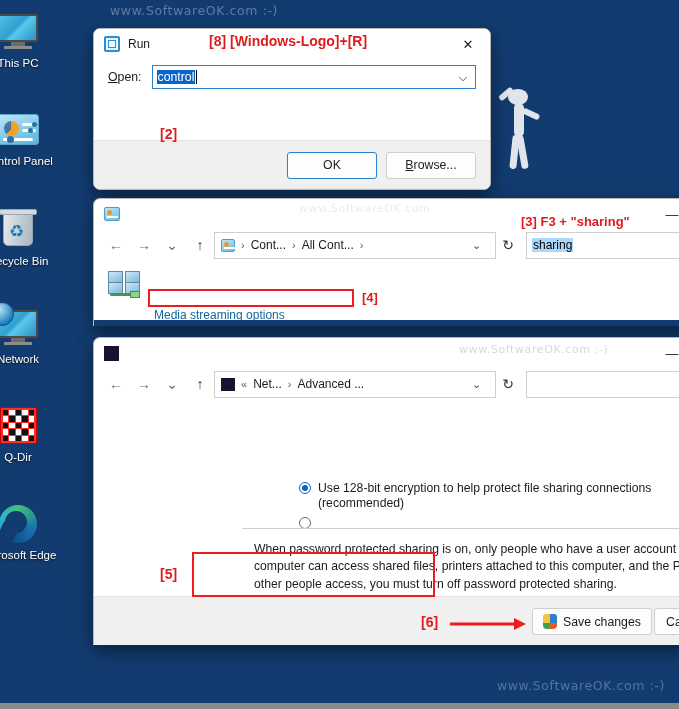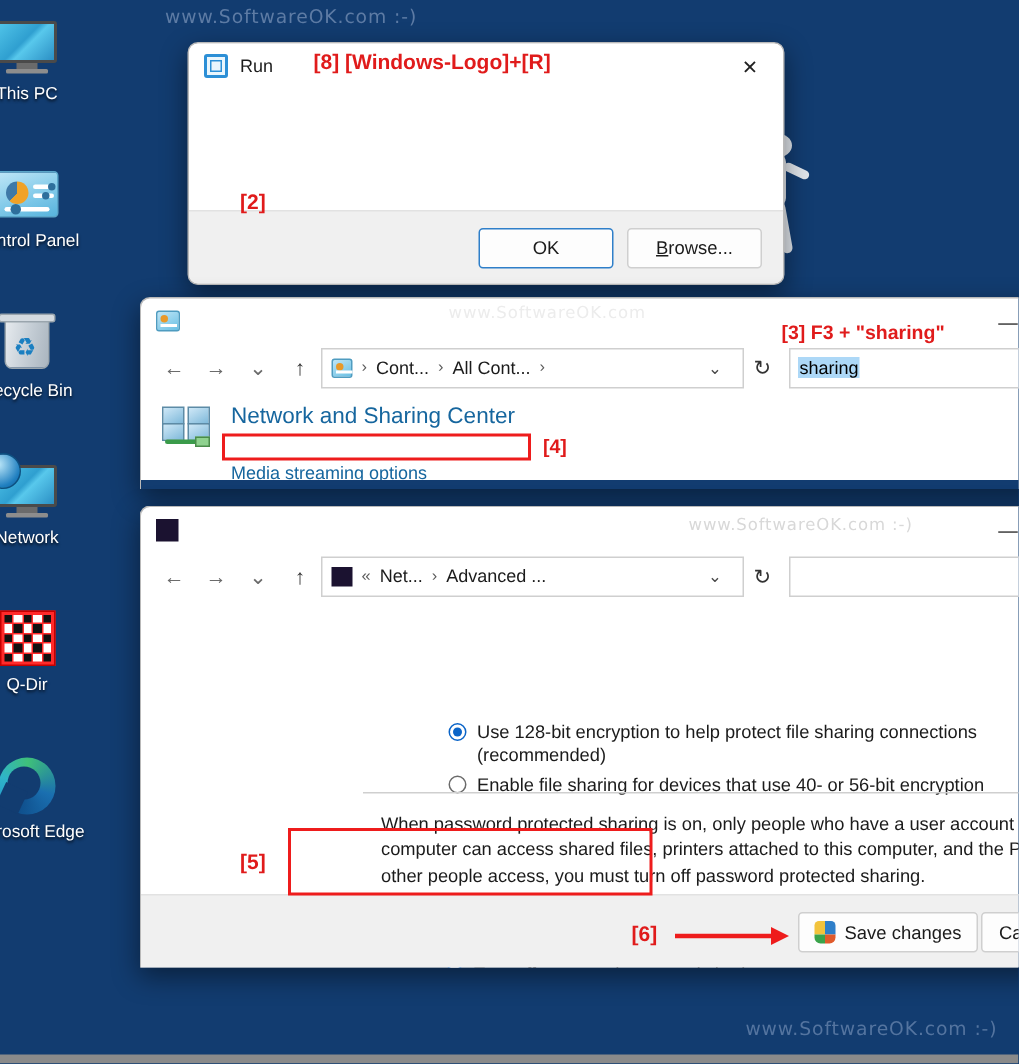--- a/index.html
+++ b/index.html
@@ -87,21 +87,21 @@
   .crumbbox{flex:1 1 auto;height:25px;border:1px solid #cfcfcf;background:#fff;display:flex;align-items:center;padding:0 6px;gap:6px;min-width:0;}
   .crumbico{width:14px;height:13px;flex:0 0 auto;}
   .crumb{font-size:12px;color:#1b1b1b;white-space:nowrap;}
   .crumbsep{font-size:11px;color:#5b5b5b;}
   .crumbchev{margin-left:auto;color:#4b4b4b;font-size:11px;padding-right:8px;}
   .refresh{color:#333;font-size:14px;padding:0 6px;}
   .searchbox{width:148px;height:25px;border:1px solid #cfcfcf;background:#fff;display:flex;align-items:center;padding:0 5px;margin-left:6px;flex:0 0 auto;}
   .sel{background:#add8f7;color:#000;font-size:12px;padding:0 1px;}
 
   
-  #win-run{left:93px;top:28px;width:396px;height:160px;border:1px solid #b9b9b9;border-radius:7px;overflow:hidden;margin-left:32px;}
+  #win-run{left:93px;top:28px;width:396px;height:160px;border:1px solid #b9b9b9;border-radius:7px;overflow:hidden;}
   #win-run .titlebar{background:#fff;}
   #run-body{padding:10px 14px 0 14px;display:flex;gap:14px;}
   #run-desc{font-size:12.3px;color:#1b1b1b;line-height:1.45;}
   #run-openrow{display:flex;align-items:center;padding:6px 14px 0 14px;gap:10px;}
   #run-openlabel{font-size:12.3px;color:#1b1b1b;}
   #run-openlabel u{text-decoration:underline;}
   #run-input{flex:1;height:22px;border:1px solid #2f7fc9;background:#fff;display:flex;align-items:center;padding:0 4px;}
   #run-input .val{background:#0a64c8;color:#fff;font-size:12.3px;padding:0 1px;}
   #run-input .caret{width:1px;height:14px;background:#000;margin-left:1px;}
   #run-chev{margin-left:auto;color:#4b4b4b;font-size:11px;padding-right:4px;}
@@ -267,20 +267,28 @@
 </div>
 
 <div class="win rounded" id="win-run">
   <div class="titlebar">
     <div class="title-ico runico"></div>
     <div class="title-txt">Run</div>
     <div class="winbtn" style="position:absolute;right:0;top:0;">✕</div>
   </div>
 
 
+  <div id="run-openrow">
+    <div id="run-openlabel"><u>O</u>pen:</div>
+    <div id="run-input">
+      <span class="val">control</span>
+      <span class="caret"></span>
+      <span id="run-chev">⌵</span>
+    </div>
+  </div>
 
   <div id="run-footer">
     <div class="wbtn primary">OK</div>
     <div class="wbtn"><u>B</u>rowse...</div>
   </div>
 </div>
 
 <div class="ann" style="left:209px;top:33px;font-size:14px;">[8] [Windows-Logo]+[R]</div>
 <div class="ann" style="left:160px;top:126px;font-size:14px;">[2]</div>
 
@@ -313,21 +321,20 @@
 
   <div id="cp-content">
     <div id="cp-ico">
       <div class="ns-sq" style="left:0;top:0;"></div>
       <div class="ns-sq" style="left:17px;top:0;"></div>
       <div class="ns-sq" style="left:0;top:11px;"></div>
       <div class="ns-sq" style="left:17px;top:11px;"></div>
       <div class="ns-cord"></div>
         <div class="ns-plug"></div>
     </div>
-    <div id="cp-title">Network and Sharing Center</div>
     <div id="cp-link2">Media streaming options</div>
   </div>
   <div id="cp-bottomstrip"></div>
 </div>
 
 <div class="ann" style="left:521px;top:214px;font-size:13px;">[3] F3 + "sharing"</div>
 <div class="redbox" style="left:148px;top:289px;width:206px;height:18px;"></div>
 <div class="ann" style="left:362px;top:290px;font-size:13px;">[4]</div>
 
 <div class="win" id="win-adv">
@@ -356,21 +363,20 @@
 
   <div id="adv-body">
 
     <div id="adv-enc">
       <div class="radio-row">
         <span class="radio on"></span>
         <span>Use 128-bit encryption to help protect file sharing connections (recommended)</span>
       </div>
       <div class="radio-row">
         <span class="radio"></span>
-        <span>Enable file sharing for devices that use 40- or 56-bit encryption</span>
       </div>
     </div>
 
     <div id="adv-group">
       <div id="adv-grouphdr">
         <span class="line"></span>
       </div>
       <div id="adv-ptext">When password protected sharing is on, only people who have a user account and password on this computer can access shared files, printers attached to this computer, and the Public folders. To give other people access, you must turn off password protected sharing.</div>
     </div>
 

